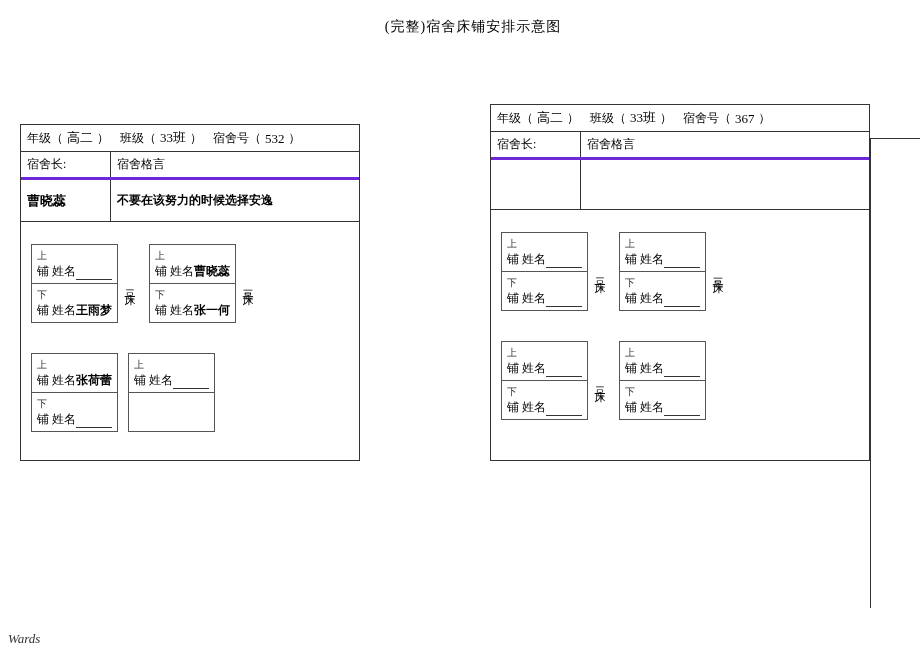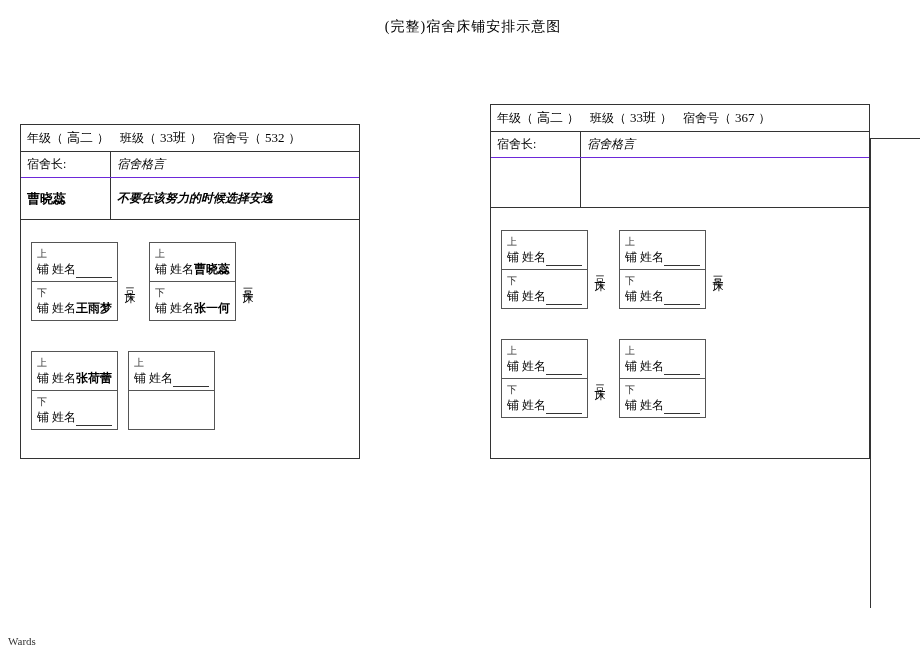--- a/index.html
+++ b/index.html
@@ -42,41 +42,40 @@
     .card-right {
       width: 380px;
       margin-left: 130px;
       margin-top: 0px;
     }
     .card-header {
       border-bottom: 1px solid #333;
       padding: 4px 6px;
       font-size: 12px;
       display: flex;
-      align-items: center;
+      align-items: flex-end;
       gap: 4px;
     }
     .card-header .bold {
       font-weight: normal;
       font-size: 13px;
     }
     .info-row {
       display: flex;
-      border-bottom: 1px solid #6d28d9;
+      border-bottom: 3px solid #6d28d9;
       justify-content: space-between;
     }
     .info-cell {
       padding: 4px 6px;
       flex: 1;
       border-right: 1px solid #333;
       font-size: 12px;
     }
     .info-cell:last-child {
       border-right: none;
-      font-style: italic;
     }
     .motto-row {
       display: flex;
       border-bottom: 1px solid #333;
       min-height: 42px;
     }
     .motto-cell {
       padding: 5px 6px;
       flex: 1;
       border-right: 1px solid #333;
@@ -87,36 +86,36 @@
     .motto-cell:last-child {
       border-right: none;
     }
     .motto-cell .name-bold {
       font-weight: bold;
       font-size: 13px;
     }
     .motto-cell .motto-text {
       font-weight: bold;
       font-size: 12px;
-      font-style: italic;
     }
     
     .bed-section {
       padding: 8px 10px;
       display: flex;
       gap: 10px;
       border-bottom: 1px solid #333;
     }
     .wards-label {
       position: absolute;
       bottom: 0;
       left: 0;
-      font-size: 11px;
+      font-size: 13px;
       padding: 4px 8px;
       color: #333;
+      font-style: italic;
     }
     
     .bunk-box {
       border: 1px solid #555;
       display: flex;
       flex-direction: column;
     }
     .bunk-top {
       border-bottom: 1px solid #555;
       padding: 3px 5px;

